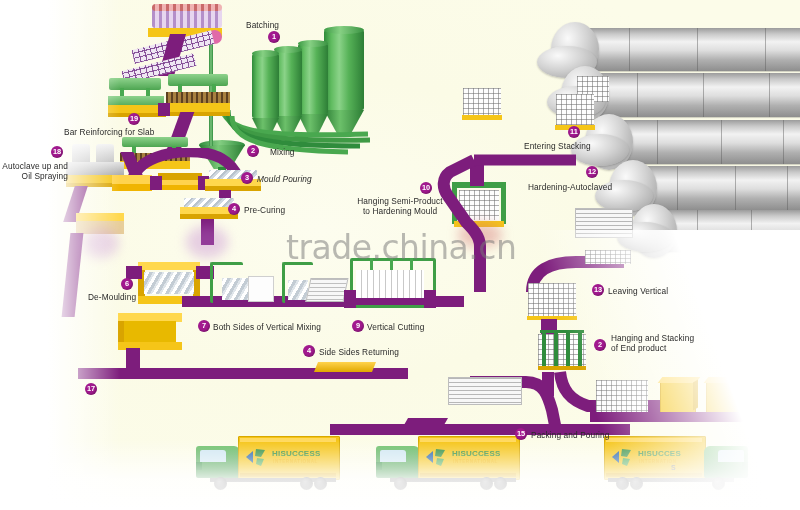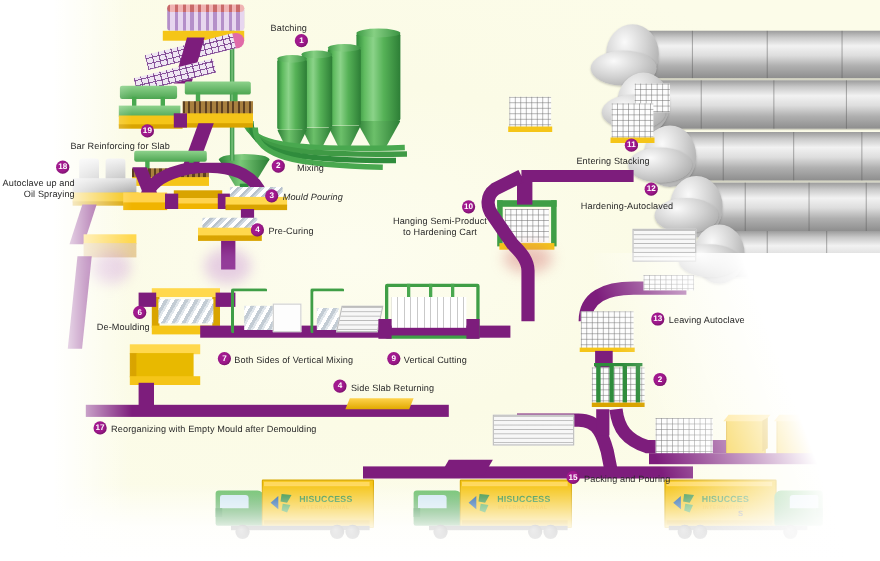--- a/index.html
+++ b/index.html
@@ -481,46 +481,50 @@
 
   <div class="num" style="left:198px;top:320px;">7</div>
   <div class="lbl" style="left:213px;top:322px;">Both Sides of Vertical Mixing</div>
 
   <div class="num" style="left:352px;top:320px;">9</div>
   <div class="lbl" style="left:367px;top:322px;">Vertical Cutting</div>
 
   <div class="num" style="left:420px;top:182px;">10</div>
   <div class="lbl c" style="left:356px;top:196px;width:88px;">
     <span>Hanging Semi-Product</span><br>
-    <span>to Hardening Cart</span>
+    <span>to Hardening Mould</span>
   </div>
 
   <div class="num" style="left:568px;top:126px;">11</div>
   <div class="lbl" style="left:524px;top:141px;">Entering Stacking</div>
 
   <div class="num" style="left:586px;top:166px;">12</div>
   <div class="lbl" style="left:528px;top:182px;">Hardening-Autoclaved</div>
 
   <div class="num" style="left:592px;top:284px;">13</div>
-  <div class="lbl" style="left:608px;top:286px;">Leaving Autoclave</div>
+  <div class="lbl" style="left:608px;top:286px;">Leaving Vertical</div>
 
   <div class="num" style="left:594px;top:339px;">2</div>
+  <div class="lbl" style="left:611px;top:333px;">
+    <span>Hanging and Stacking</span><br>
+    <span>of End product</span>
+  </div>
 
   <div class="num" style="left:515px;top:428px;">15</div>
   <div class="lbl" style="left:531px;top:430px;">Packing and Pouring</div>
 
   <div class="num" style="left:303px;top:345px;">4</div>
-  <div class="lbl" style="left:319px;top:347px;">Side Slab Returning</div>
+  <div class="lbl" style="left:319px;top:347px;">Side Sides Returning</div>
 
   <div class="num" style="left:85px;top:383px;">17</div>
-  <div class="lbl" style="left:101px;top:385px;">Reorganizing with Empty Mould after Demoulding</div>
 
   <div class="num" style="left:51px;top:146px;">18</div>
   <div class="lbl r" style="left:0px;top:161px;width:68px;">
     <span>Autoclave up and</span><br>
     <span>Oil Spraying</span>
   </div>
 
   <div class="num" style="left:128px;top:113px;">19</div>
   <div class="lbl" style="left:64px;top:127px;">Bar Reinforcing for Slab</div>
 
+  <div class="wm">trade.china.cn</div>
 
 </div>
 
 </body></html>

